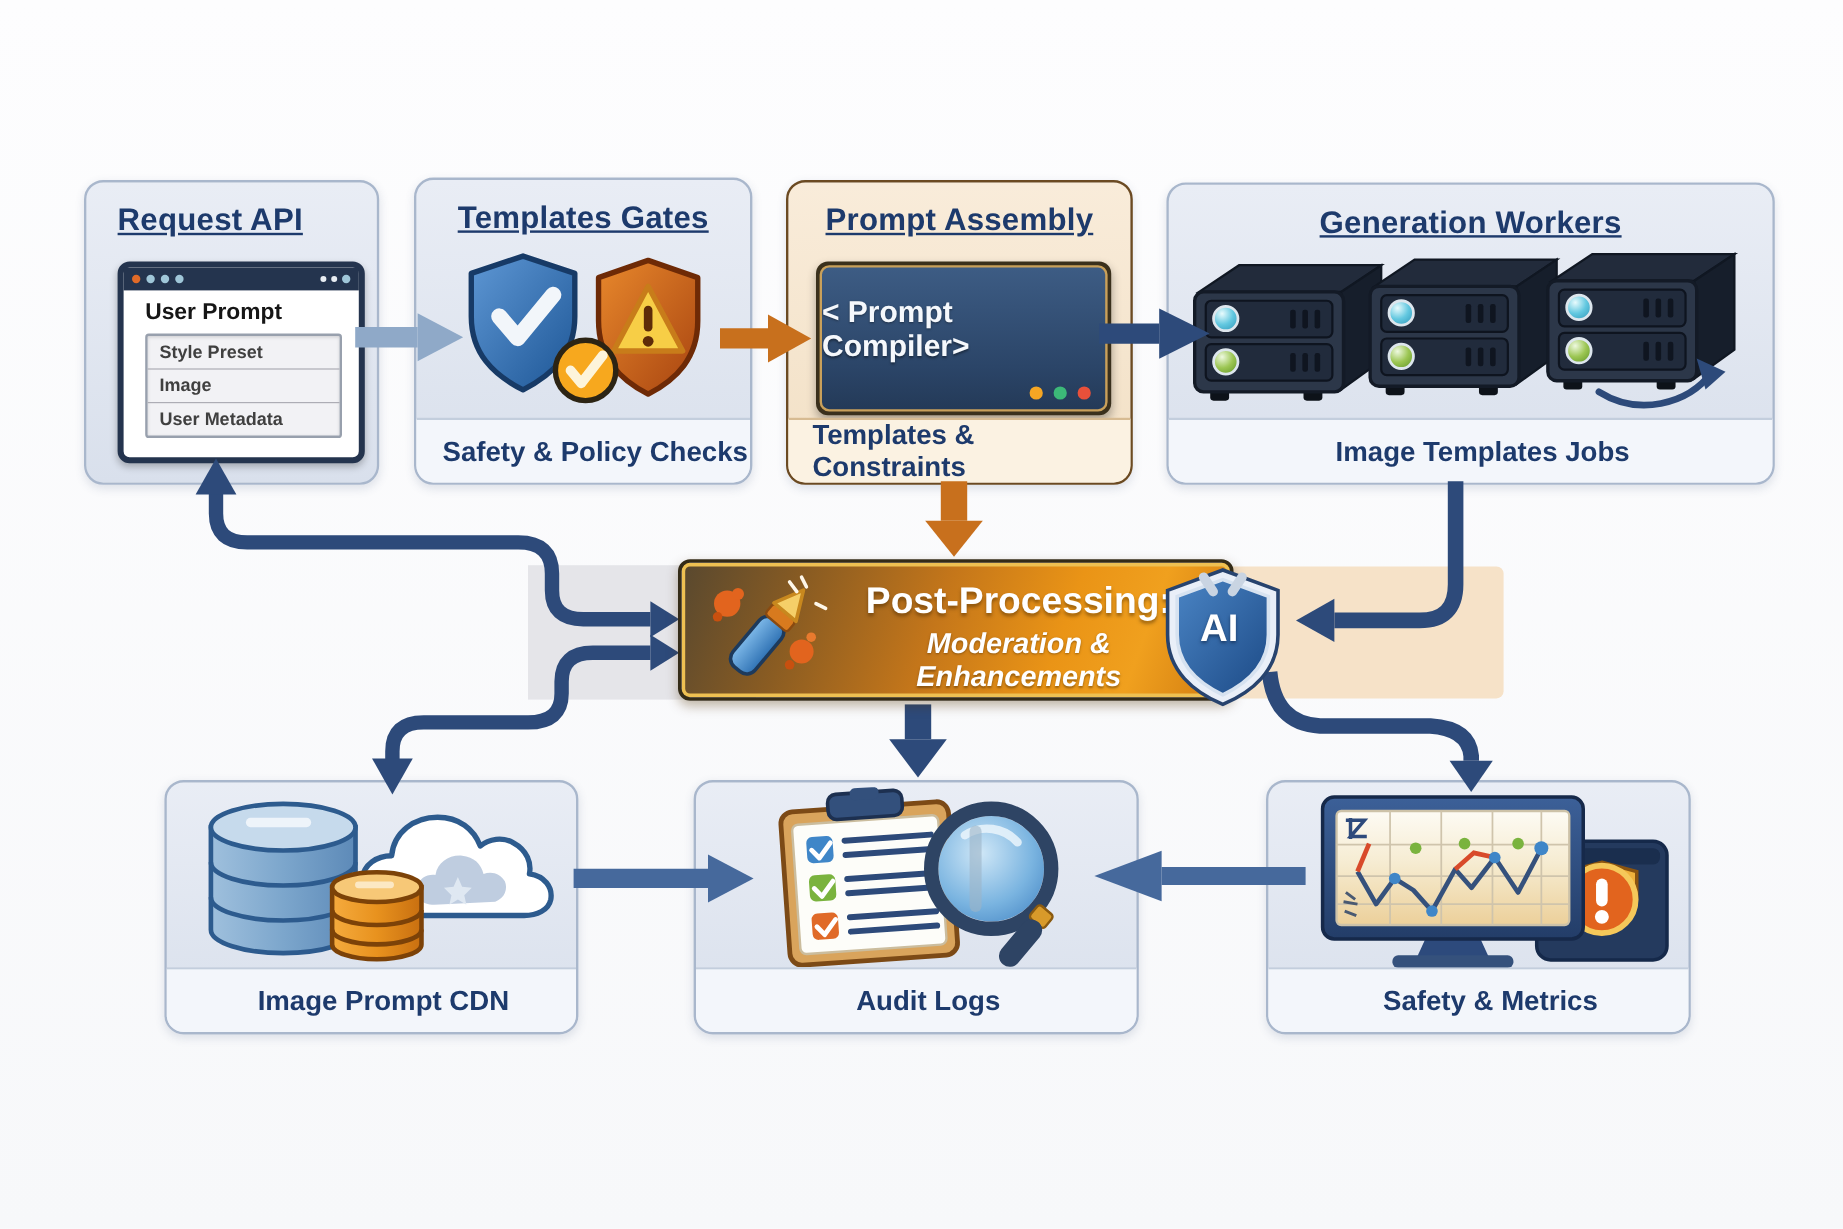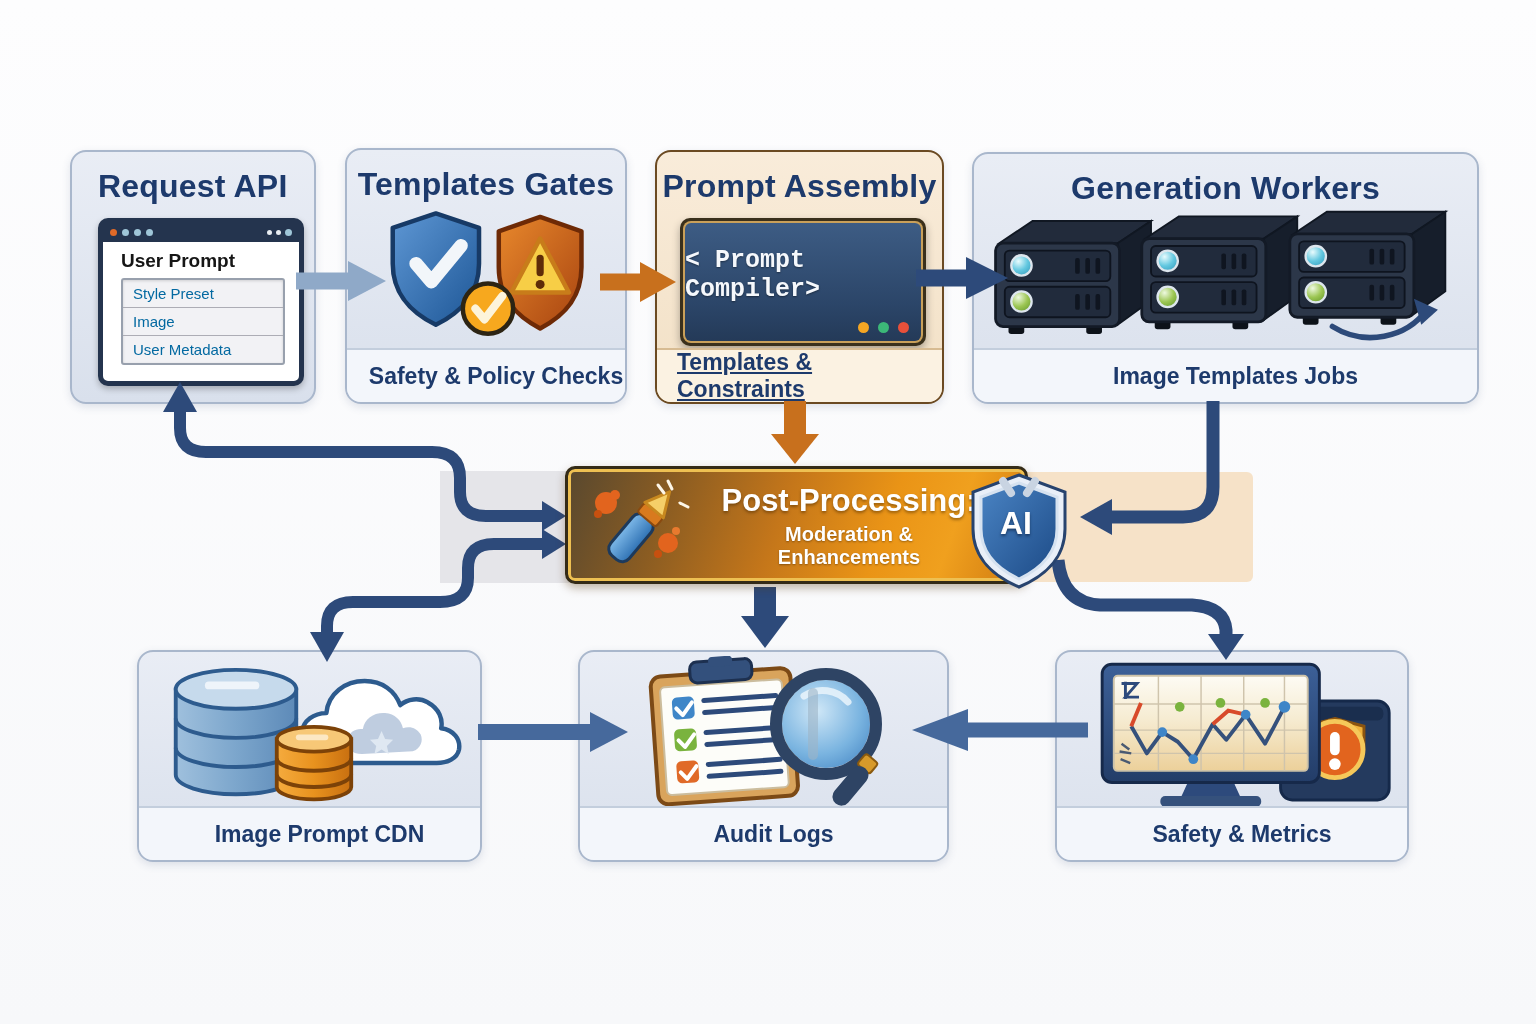--- a/index.html
+++ b/index.html
@@ -25,21 +25,21 @@
     border:2px solid var(--box-border);
     background:linear-gradient(180deg,#e9edf5 0%,#d9e0ec 100%);
     box-shadow:0 3px 8px rgba(60,80,120,.15);
   }
   .node.cream{
     border:2px solid #6b4a22;
     background:linear-gradient(180deg,#f9ecda 0%,#f2e0c5 100%);
   }
   .node-title{
     position:absolute;top:16px;left:0;right:0;text-align:center;
-    font-size:32px;font-weight:700;color:var(--navy);letter-spacing:.2px;
+    font-size:26px;font-weight:700;color:var(--navy);letter-spacing:.2px;text-decoration:underline;
   }
   .node-title.tl{text-align:left;left:26px;}
   .caption{
     position:absolute;left:0;right:0;bottom:0;height:52px;
     border-top:2px solid #c3cedd;border-radius:0 0 14px 14px;
     background:#f3f6fb;display:flex;align-items:center;justify-content:center;
     font-size:23px;font-weight:700;color:var(--navy);padding-left:20px;
   }
   .cream .caption{background:#fbf2e2;border-top:2px solid #d3b astronomical;}
   .cream .caption{border-top:2px solid #d7b astronomer;}
@@ -55,50 +55,49 @@
   .dot{width:7px;height:7px;border-radius:50%;margin-right:5px;}
   .dot.o{background:#e06a28;}
   .dot.b{background:#9fc6d8;}
   .dot.sm{width:5px;height:5px;margin-right:4px;background:#e8edf2;}
   .bar-spacer{flex:1;}
   .browser-title{font-size:19px;font-weight:800;color:#161616;margin:8px 4px 6px 18px;}
   .prompt-panel{
     margin:0 14px 0 18px;background:#f2f2f5;border:2px solid #98a0ad;border-radius:3px;
     box-shadow:inset 0 1px 3px rgba(0,0,0,.15);
   }
-  .prompt-row{font-size:15px;font-weight:400;color:#0369a1;padding:5px 10px;}
+  .prompt-row{font-size:15px;font-weight:700;color:#404040;padding:5px 10px;}
   .prompt-row + .prompt-row{border-top:1.5px solid #adadb5;}
 
   
   .screen-outer{
     position:absolute;left:23px;top:66px;width:240px;height:122px;
     background:#3a301c;border-radius:10px;padding:3px;
     box-shadow:0 4px 8px rgba(0,0,0,.3);
-    font-family:Liberation Mono, monospace;
   }
   .screen-gold{width:100%;height:100%;background:#c9a05a;border-radius:8px;padding:2px;box-sizing:border-box;}
   .screen{
     width:100%;height:100%;box-sizing:border-box;border-radius:6px;position:relative;
     background:linear-gradient(180deg,#3d5c84 0%,#2b4568 70%,#243a58 100%);
     display:flex;align-items:center;justify-content:center;
   }
   .screen-text{font-size:25px;font-weight:700;color:#f5f8fc;text-shadow:0 1px 2px rgba(0,0,0,.4);margin-top:-14px;}
   .screen-dots{position:absolute;right:12px;bottom:8px;display:flex;}
   .screen-dots span{width:11px;height:11px;border-radius:50%;margin-left:9px;}
 
   
   .banner{
     position:absolute;left:565px;top:466px;width:463px;height:118px;z-index:4;
     border-radius:10px;border:3px solid #342b17;box-sizing:border-box;
     background:linear-gradient(110deg,#58482f 0%,#8a5c22 22%,#c4761a 46%,#ea9416 68%,#f0a01e 82%,#cf7a10 100%);
     box-shadow:inset 0 0 0 3px #eec052,0 4px 10px rgba(80,50,0,.35);
   }
   .banner-text{position:absolute;left:150px;top:14px;width:262px;text-align:center;color:#fff;}
   .banner-title{font-size:31px;font-weight:700;text-shadow:0 2px 3px rgba(70,40,0,.5);}
-  .banner-sub{font-size:20px;font-weight:600;margin-top:4px;text-shadow:0 1px 2px rgba(70,40,0,.5);}
+  .banner-sub{font-size:24px;font-weight:600;margin-top:4px;text-shadow:0 1px 2px rgba(70,40,0,.5);font-style:italic;}
   .ai-shield{position:absolute;right:-46px;top:4px;width:104px;height:116px;z-index:5;}
   .ai-label{
     position:absolute;right:-14px;top:36px;width:46px;text-align:center;z-index:6;
     font-size:32px;font-weight:800;color:#fff;text-shadow:0 2px 3px rgba(10,30,60,.6);
   }
 
   .arrows{position:absolute;left:0;top:0;z-index:3;pointer-events:none;}
   .iconwrap{position:absolute;}
 </style>
 </head>
@@ -167,21 +166,21 @@
         <div class="screen">
       <div class="screen-text">&lt; Prompt Compiler&gt;</div>
       <div class="screen-dots">
         <span style="background:#f5a623"></span>
             <span style="background:#3cb878"></span>
             <span style="background:#e8503a"></span>
       </div>
     </div>
       </div>
   </div>
-  <div class="caption" style="background:#fbf2e2;border-top:2px solid #d7bb92;text-decoration:underline;">Templates &amp; Constraints</div>
+  <div class="caption" style="background:#fbf2e2;border-top:2px solid #d7bb92;">Templates &amp; Constraints</div>
 </div>
 
 <div class="node" style="left:972px;top:152px;width:503px;height:248px;">
   <div class="node-title">Generation Workers</div>
   <div class="iconwrap" style="left:16px;top:52px;">
     <svg width="472" height="142" viewBox="0 0 510 153">
       <defs>
         <radialGradient id="ledCyan" cx=".35" cy=".3" r=".9">
           <stop offset="0" stop-color="#e8fbfd"></stop>
             <stop offset=".5" stop-color="#63c8e0"></stop>

